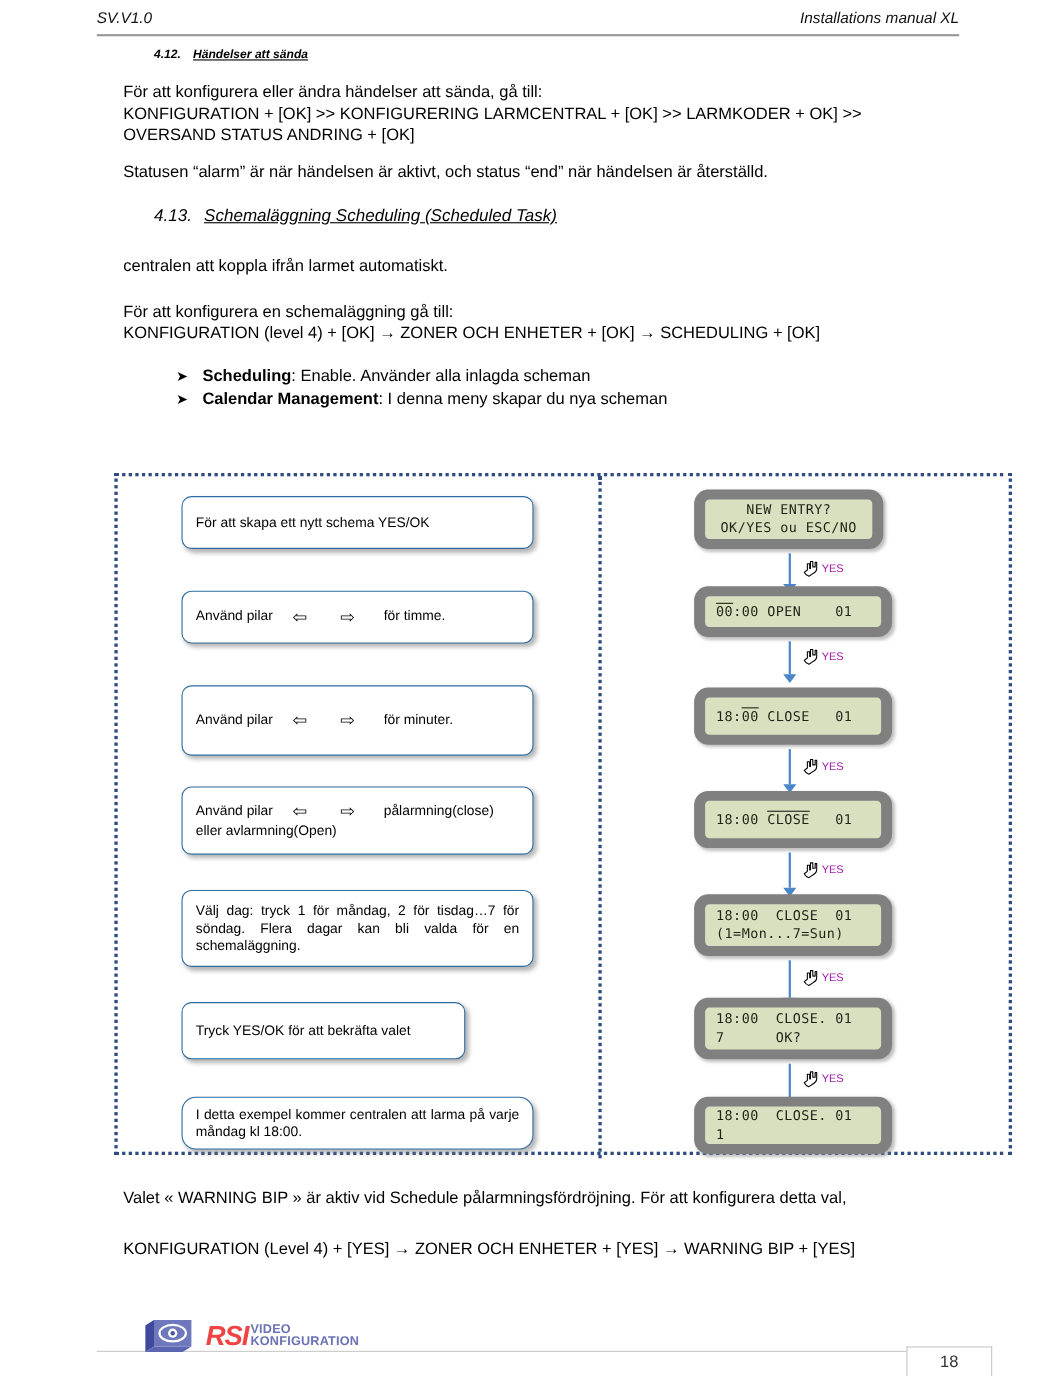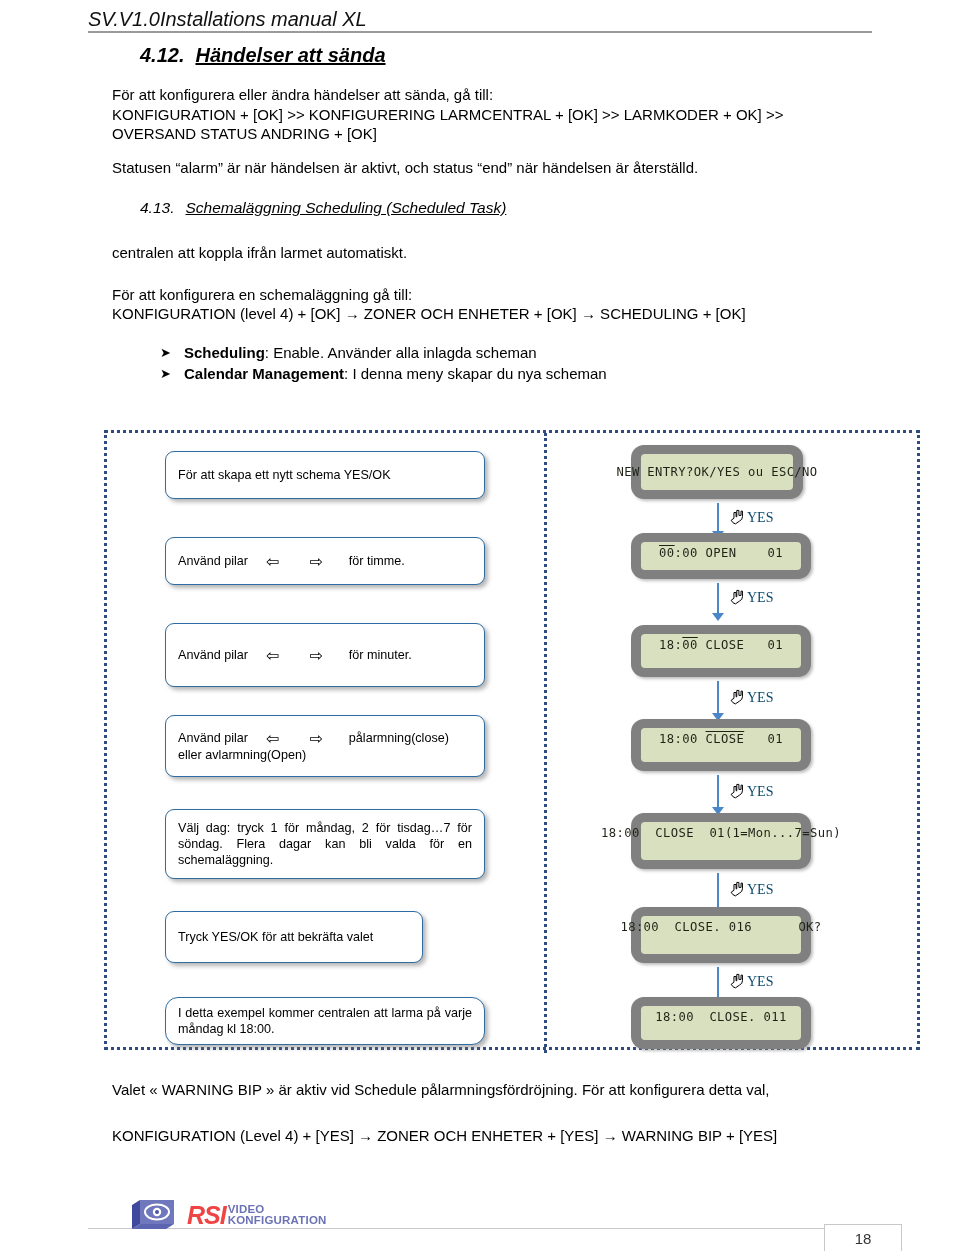--- a/index.html
+++ b/index.html
@@ -21,41 +21,42 @@
     padding: 0;
   }
 
   
   .header {
     position: absolute;
     left: 88px;
     top: 8px;
     width: 784px;
     display: flex;
+    justify-content: space-between;
     align-items: baseline;
     font-style: italic;
-    font-size: 20px;
+    font-size: 14px;
     color: #111;
   }
   .header-rule {
     position: absolute;
     left: 88px;
     top: 31px;
     width: 784px;
     height: 2px;
     background: #9a9a9a;
   }
 
   
   .content { position: absolute; left: 112px; top: 44px; width: 760px; }
 
   .sec-heading {
     font-style: italic;
     font-weight: bold;
-    font-size: 20px;
+    font-size: 11px;
     margin: 0 0 0 0;
     padding-left: 28px;
     display: flex;
     gap: 11px;
   }
   .sec-heading .num { text-decoration: none; }
   .sec-heading .ttl { text-decoration: underline; }
 
   .sec-heading-2 {
     font-style: italic;
@@ -142,21 +143,21 @@
     background: #d9e0c0;
     border-radius: 4px;
     width: 100%;
     height: 100%;
     font-family: "DejaVu Sans Mono", monospace;
     font-size: 12.2px;
     line-height: 17px;
     color: #1d2416;
     letter-spacing: 0.4px;
     display: flex;
-    flex-direction: row;
+    flex-direction: column;
     justify-content: center;
     padding: 3px 10px;
     white-space: pre;
   }
   .lcd-screen.center { align-items: center; }
   .ovl { text-decoration: overline; }
 
   
   .varrow {
     position: absolute;
@@ -171,23 +172,23 @@
   .varrow .head {
     position: absolute;
     left: 3.2px;
     width: 0; height: 0;
     border-left: 6px solid transparent;
     border-right: 6px solid transparent;
     border-top: 8px solid #4a86c8;
   }
   .yeslbl {
     position: absolute;
-    font-family: Liberation Serif, serif;
-    font-size: 14px;
-    color: #0c4a6e;
+    font-family: Liberation Sans, sans-serif;
+    font-size: 10px;
+    color: #a21caf;
     white-space: nowrap;
     display: flex;
     align-items: center;
     gap: 1px;
   }
   .hand {
     display: inline-block;
     width: 17px; height: 17px;
   }
 
@@ -421,21 +422,21 @@
       <span>YES</span>
     </div>
 
     <div class="ibox" style="left:58px; top:478px; width:258px; height:52px;">
       <div class="inner">Tryck YES/OK för att bekräfta valet</div>
     </div>
 
     <div class="lcd" style="left:524px; top:474px; width:180px; height:56px;">
       <div class="lcd-screen">
         <div>18:00  CLOSE. 01</div>
-        <div>6      OK?</div>
+        <div>7      OK?</div>
       </div>
     </div>
 
     <div class="varrow" style="left:602px; top:534px; height:40px;">
       <div class="shaft" style="height:32px;"></div>
       <div class="head" style="top:32px;"></div>
     </div>
     <div class="yeslbl" style="left:622px; top:540px;">
       <span class="hand">
         <svg viewBox="0 0 24 24" width="17" height="17">

